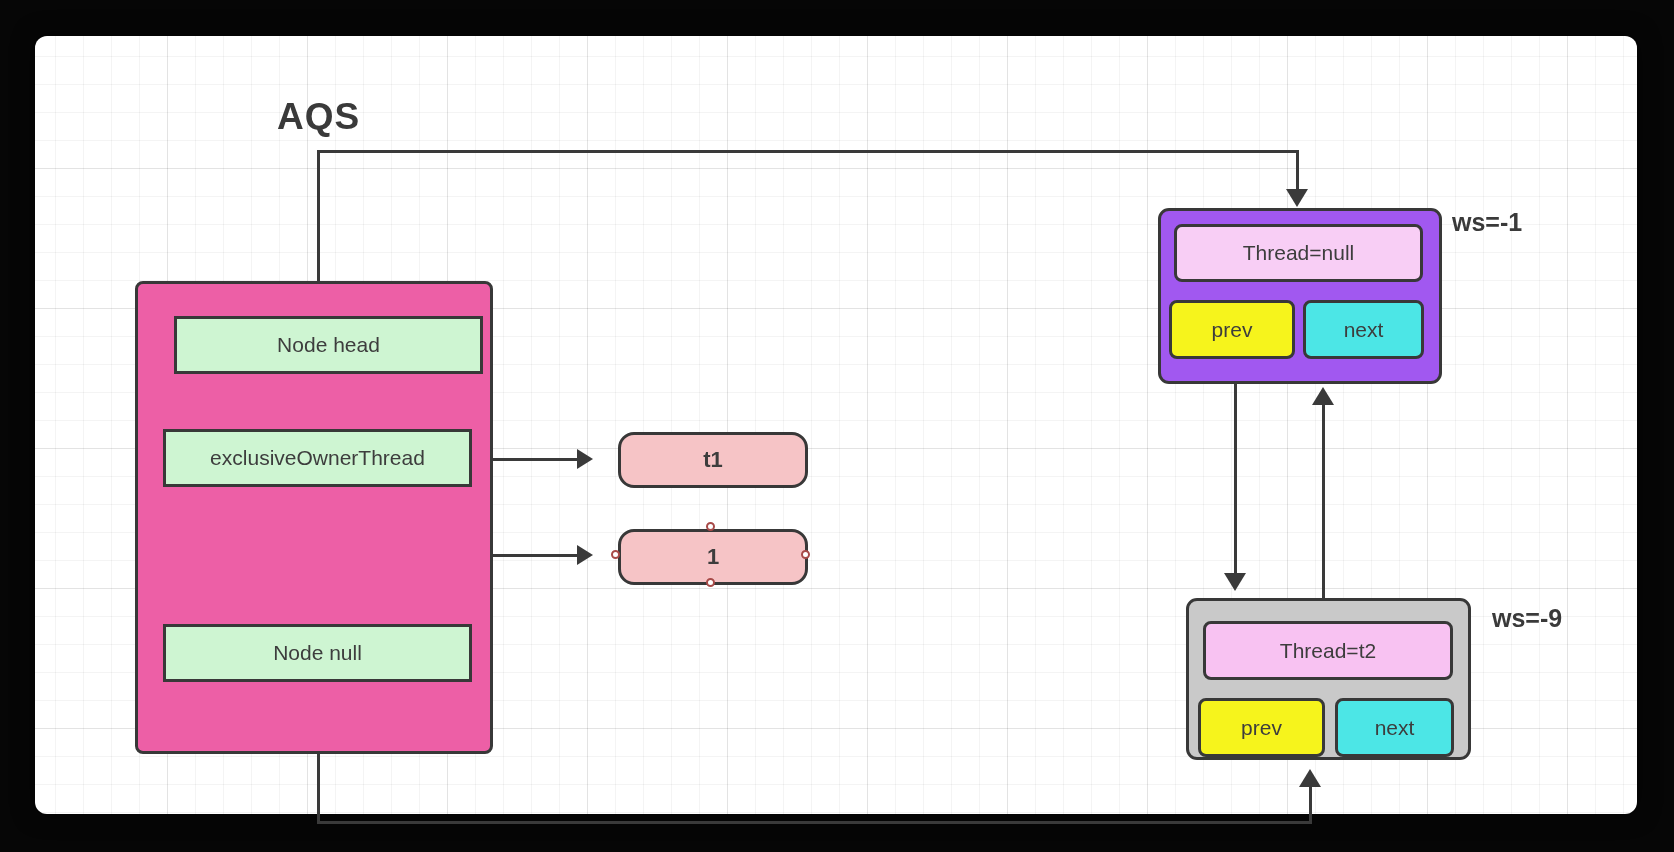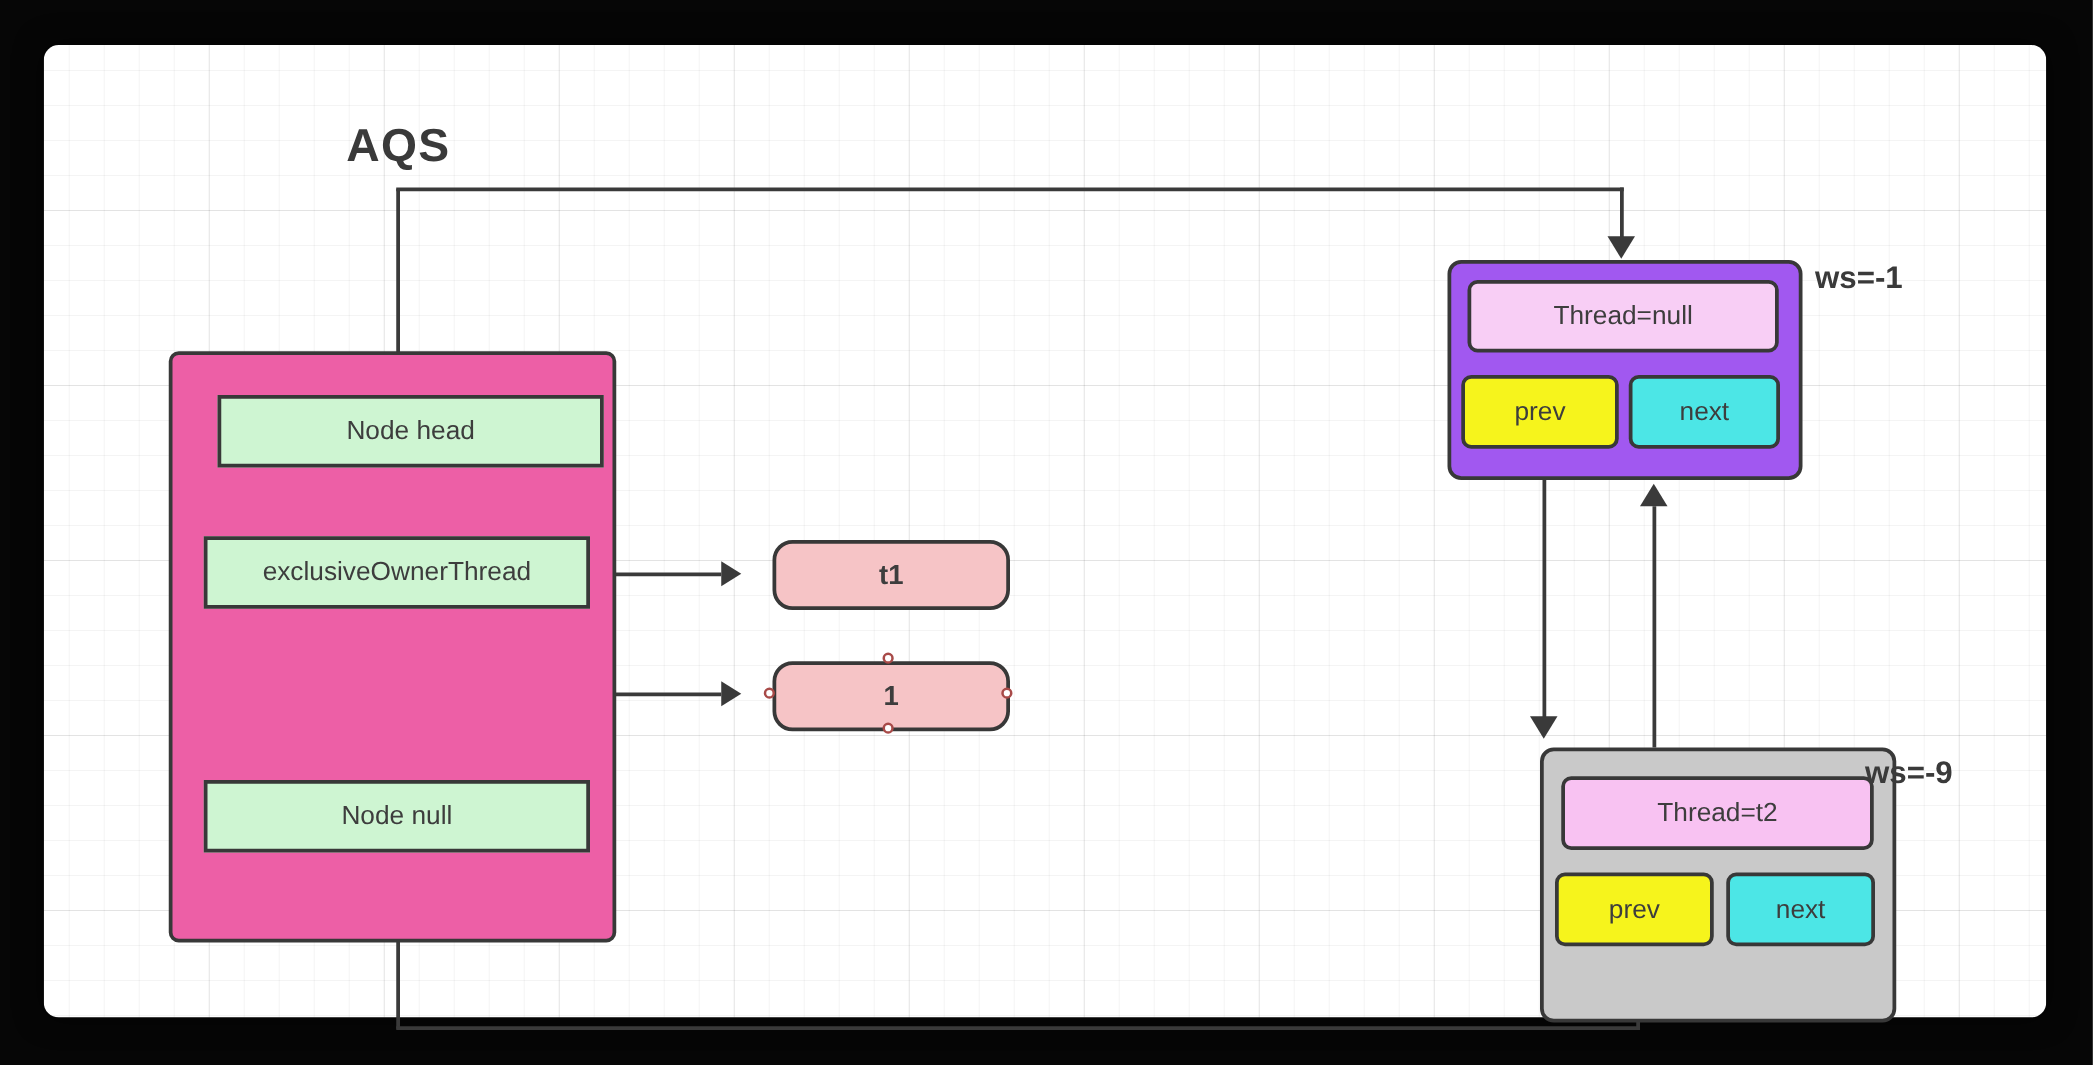--- a/index.html
+++ b/index.html
@@ -70,21 +70,21 @@
     background: #ffffff; border: 2.5px solid #a84a48; border-radius: 50%;
   }
   .h-top    { left: 671px; top: 486px; }
   .h-bottom { left: 671px; top: 542px; }
   .h-left   { left: 576px; top: 514px; }
   .h-right  { left: 766px; top: 514px; }
 
   
   .queue-node { border-radius: 11px; border-width: 3.5px; }
   .node-head { left: 1123px; top: 172px; width: 284px; height: 176px; background: var(--node_purple, #a158f0); }
-  .node-tail { left: 1197px; top: 562px; width: 285px; height: 220px; background: var(--node_gray, #c9c9c9); }
+  .node-tail { left: 1151px; top: 562px; width: 285px; height: 162px; background: var(--node_gray, #c9c9c9); }
 
   .thread-field {
     position: absolute; border: 3px solid var(--stroke, #383838); border-radius: 8px;
   }
   .node-head .thread-field { left: 13px; top: 13px; width: 249px; height: 58px; background: var(--thread_pink_light, #f8cef5); }
   .node-tail .thread-field { left: 14px; top: 20px; width: 250px; height: 59px; background: var(--thread_pink, #f8c2f2); }
 
   .ptr-field {
     position: absolute; border: 3px solid var(--stroke, #383838); border-radius: 8px; height: 59px;
   }

